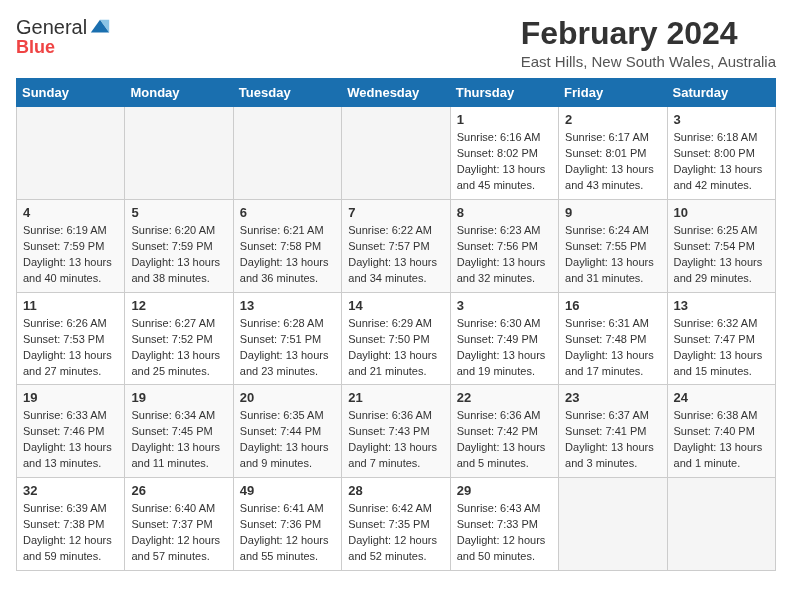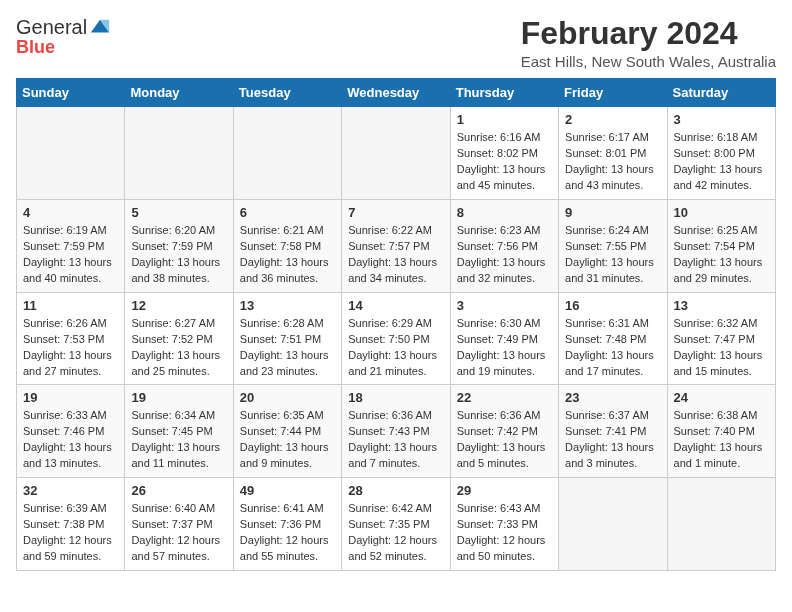--- a/index.html
+++ b/index.html
@@ -217,21 +217,21 @@
         </td>
         <td>
           <span class="day-number">19</span>
           <div class="day-info">Sunrise: 6:34 AM<br>Sunset: 7:45 PM<br>Daylight: 13 hours<br>and 11 minutes.</div>
         </td>
         <td>
           <span class="day-number">20</span>
           <div class="day-info">Sunrise: 6:35 AM<br>Sunset: 7:44 PM<br>Daylight: 13 hours<br>and 9 minutes.</div>
         </td>
         <td>
-          <span class="day-number">18</span>
+          <span class="day-number">21</span>
           <div class="day-info">Sunrise: 6:36 AM<br>Sunset: 7:43 PM<br>Daylight: 13 hours<br>and 7 minutes.</div>
         </td>
         <td>
           <span class="day-number">22</span>
           <div class="day-info">Sunrise: 6:36 AM<br>Sunset: 7:42 PM<br>Daylight: 13 hours<br>and 5 minutes.</div>
         </td>
         <td>
           <span class="day-number">23</span>
           <div class="day-info">Sunrise: 6:37 AM<br>Sunset: 7:41 PM<br>Daylight: 13 hours<br>and 3 minutes.</div>
         </td>

